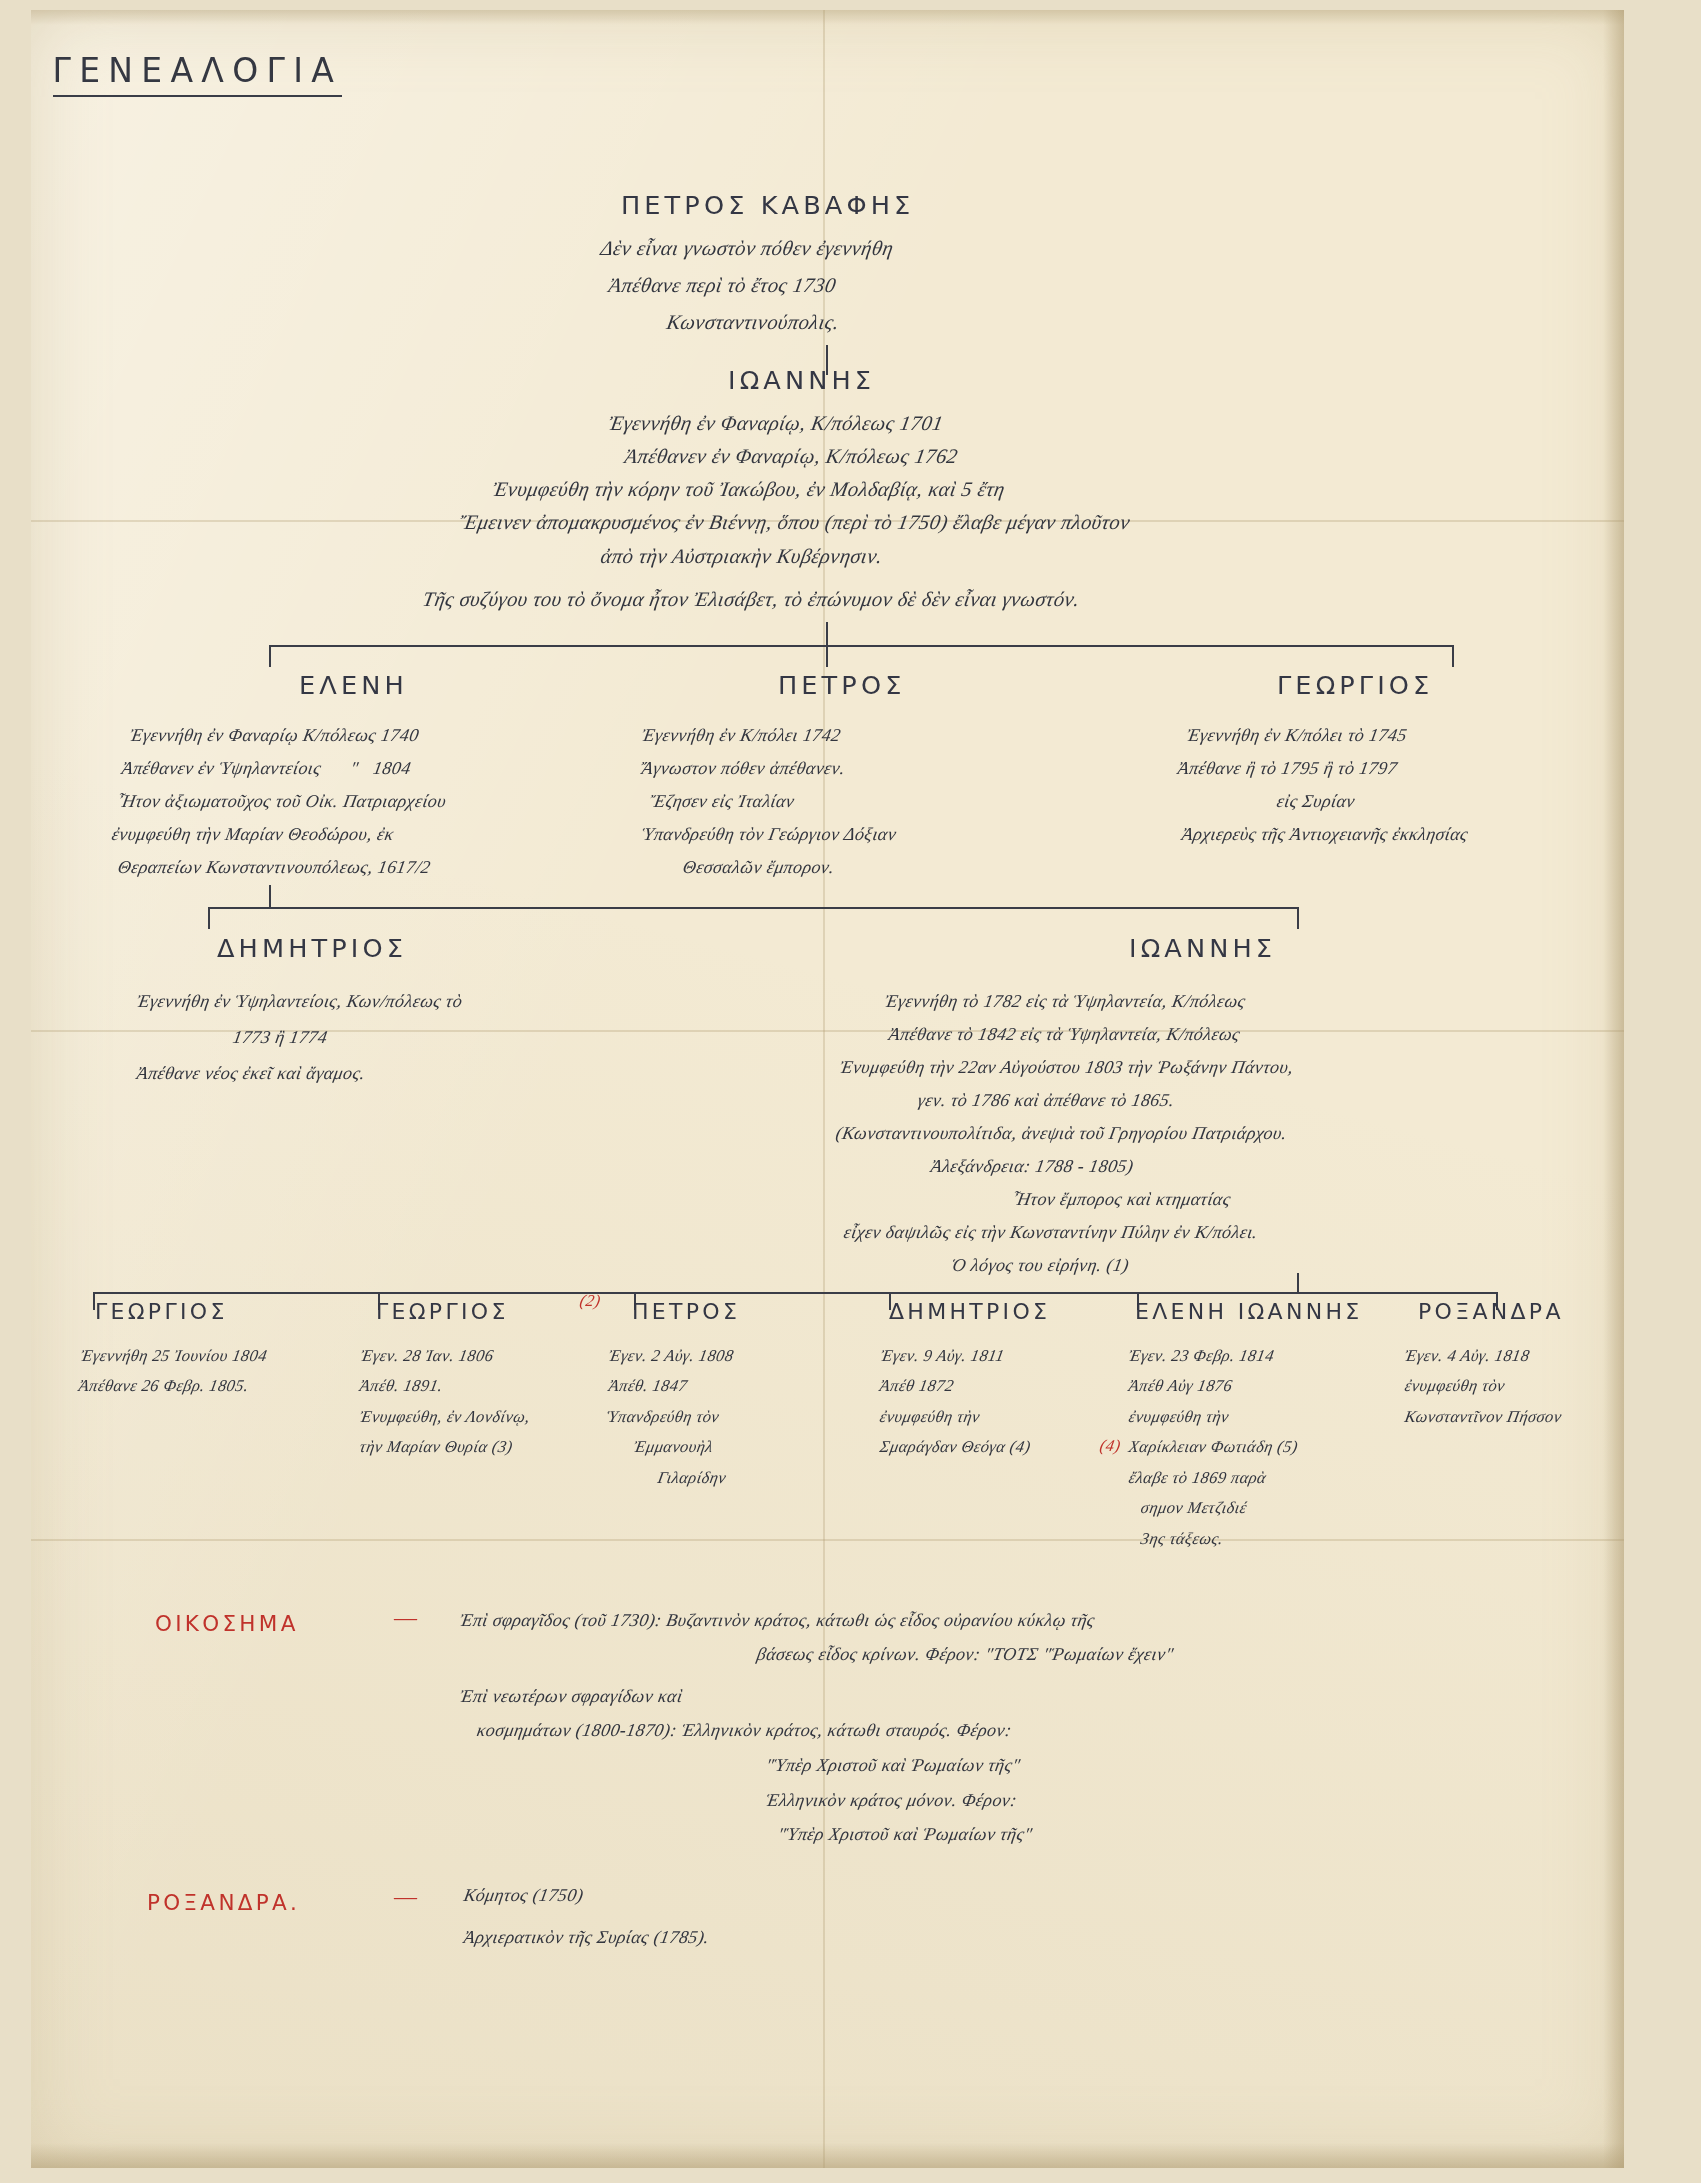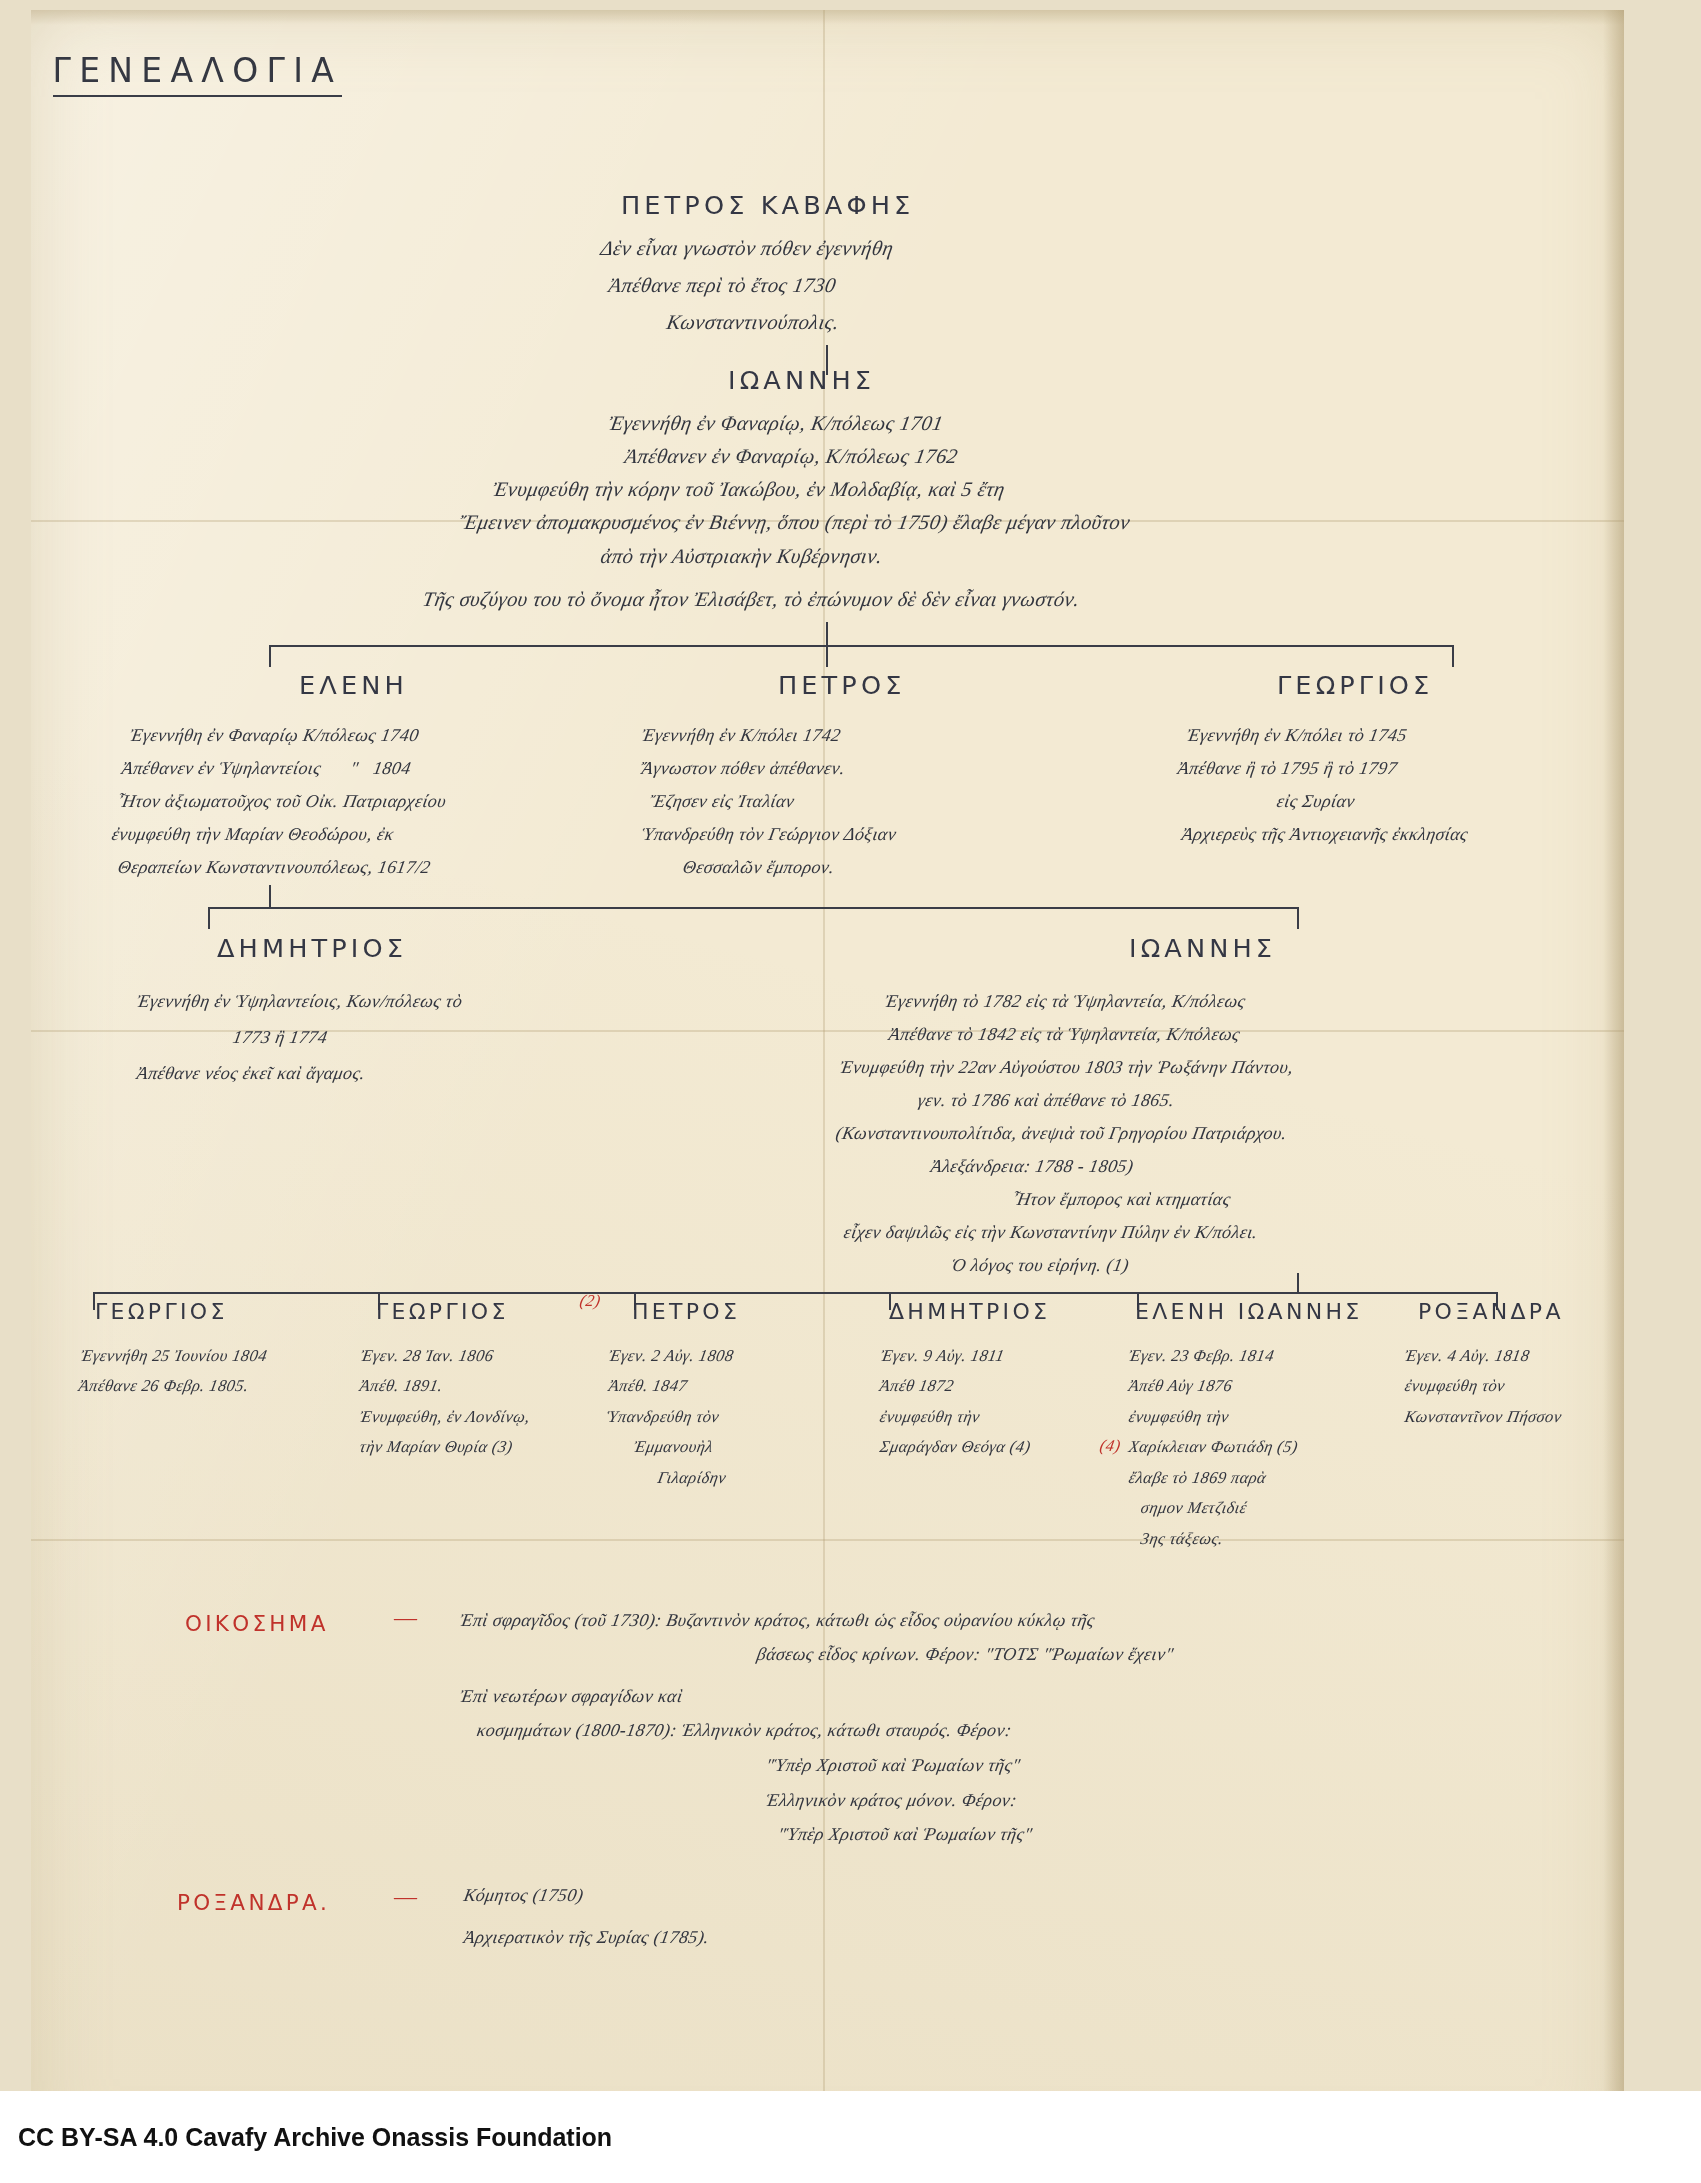--- a/index.html
+++ b/index.html
@@ -102,21 +102,20 @@
   .hand.sm { font-size: 18px; }
   .hand.xs { font-size: 16.5px; }
   .red {
     color: #c0322b;
   }
   .red-label {
     font-family: "DejaVu Sans", sans-serif;
     font-size: 21.5px;
     letter-spacing: 3.3px;
     color: #c0322b;
-    margin-left: 30px;
   }
   .dash {
     color: #c0322b;
     font-size: 23px;
   }
 
   
   .line-v, .line-h {
     position: absolute;
     background: #3a3d47;
@@ -281,18 +280,15 @@
     <div class="ink hand sm" style="left:735px; top:1780px;">Ἑλληνικὸν κράτος μόνον. Φέρον:</div>
     <div class="ink hand sm" style="left:747px; top:1814px;">"Ὑπὲρ Χριστοῦ καὶ Ῥωμαίων τῆς"</div>
 
     <div class="ink red-label" style="left:116px; top:1880px;">ΡΟΞΑΝΔΡΑ.</div>
     <div class="ink dash" style="left:363px; top:1874px;">—</div>
     <div class="ink hand sm" style="left:433px; top:1875px;">Κόμητος (1750)</div>
     <div class="ink hand sm" style="left:433px; top:1917px;">Ἀρχιερατικὸν τῆς Συρίας (1785).</div>
 
   </div>
 
-  <div id="credit">
-    <span>CC BY-SA 4.0 Cavafy Archive Onassis Foundation</span>
-  </div>
 
 </div>
 
 
 </body></html>

